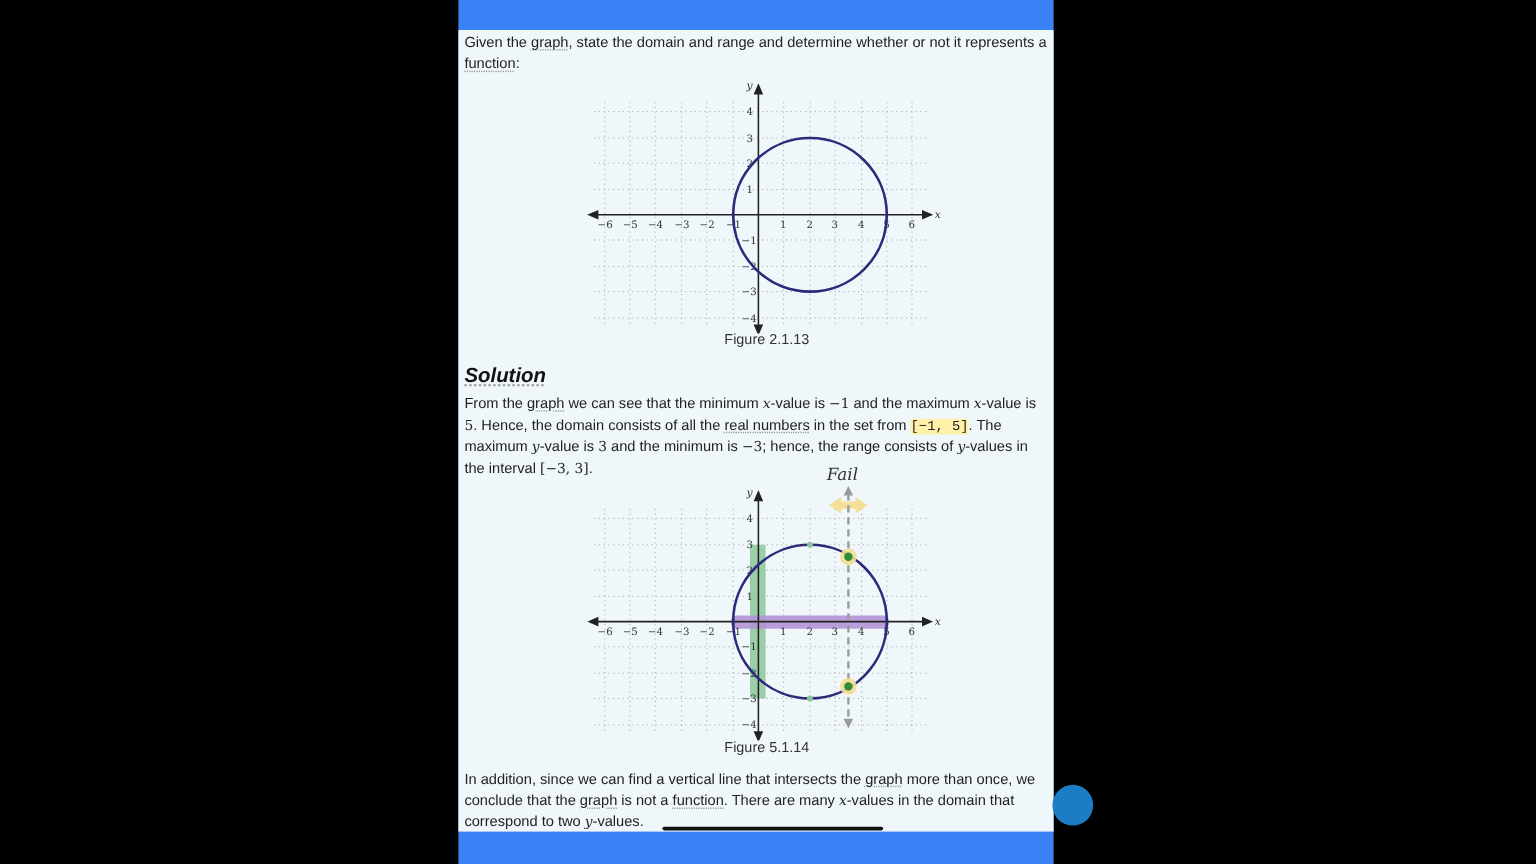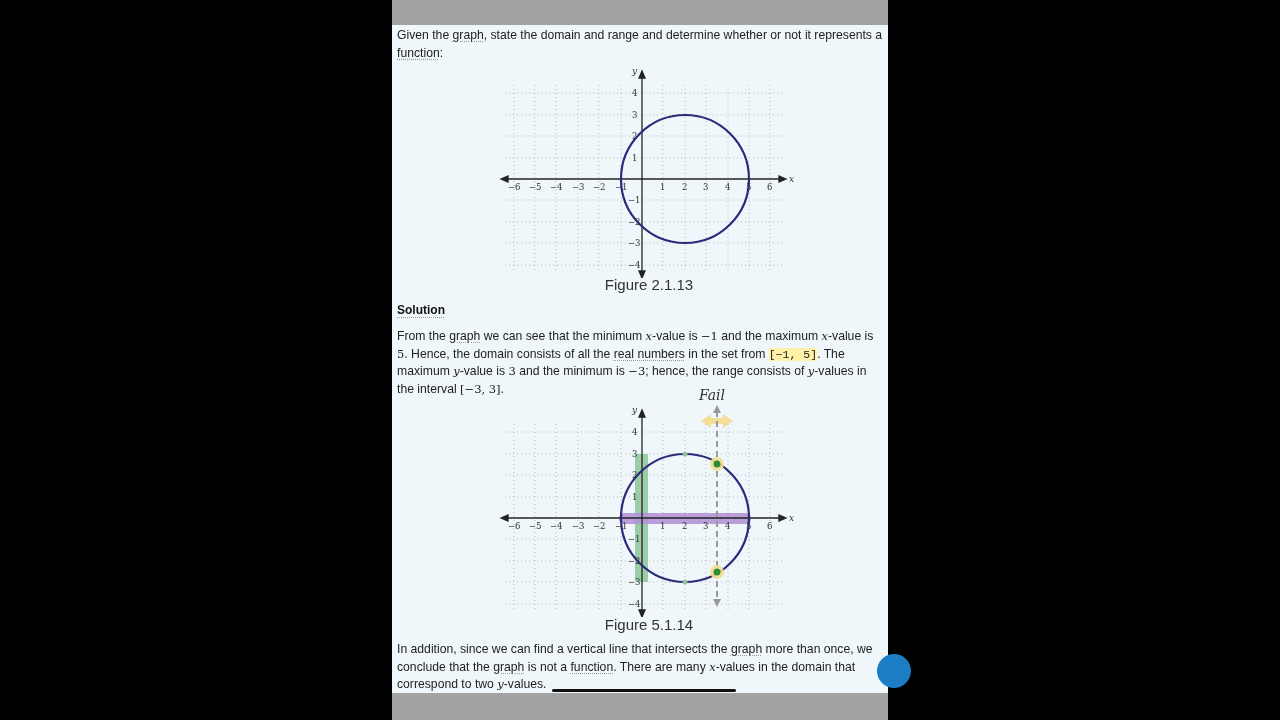--- a/index.html
+++ b/index.html
@@ -1,28 +1,28 @@
 <!DOCTYPE html>
 <html><head>
 <meta charset="utf-8">
 <style>
   html, body { margin:0; padding:0; }
   body { width:1280px; height:720px; background:#000; position:relative; overflow:hidden;
          font-family:"Liberation Sans", sans-serif; }
-  .page { position:absolute; left:392px; top:0; width:496px; height:720px; background:#a3a3a3; }
+  .page { position:absolute; left:382px; top:0; width:496px; height:720px; background:#3b82f6; }
   .panel { position:absolute; left:0; top:25px; width:496px; height:668px; background:#eff7fb; }
   .para { position:absolute; left:5px; width:488px; font-size:12.2px; line-height:17.7px; color:#222; }
   .para .u { text-decoration: underline dotted #999; text-underline-offset:2px; }
   .math { font-family:"DejaVu Serif", serif; font-size:11.5px; }
   .mathi { font-family:"DejaVu Serif", serif; font-style:italic; font-size:11.5px; }
   .hl { background:#fff2a8;font-family:Liberation Mono, monospace; }
-  .sol { position:absolute; left:5px; top:303px; font-weight:bold; font-size:12px; color:#111;
-         text-decoration: underline dotted #999; text-underline-offset:3px; }
+  .sol { position:absolute; left:5px; top:303px; font-weight:bold; font-size:17px; color:#111;
+         text-decoration: underline dotted #999; text-underline-offset:3px;font-style:italic; }
   .fig { position:absolute; }
-  .caption { position:absolute; font-size:15px; color:#333; width:100px; text-align:center; }
+  .caption { position:absolute; font-size:12px; color:#333; width:100px; text-align:center; }
   .fab { position:absolute; left:877px; top:654px; width:34px; height:34px; border-radius:50%; background:#1c7cc4; }
   .homebar { position:absolute; left:552px; top:689px; width:184px; height:3px; background:#111; border-radius:2px; }
   svg text { font-family:"DejaVu Serif", serif; }
 </style>
 </head>
 <body>
 
 <div class="page">
   <div class="panel"></div>
 

